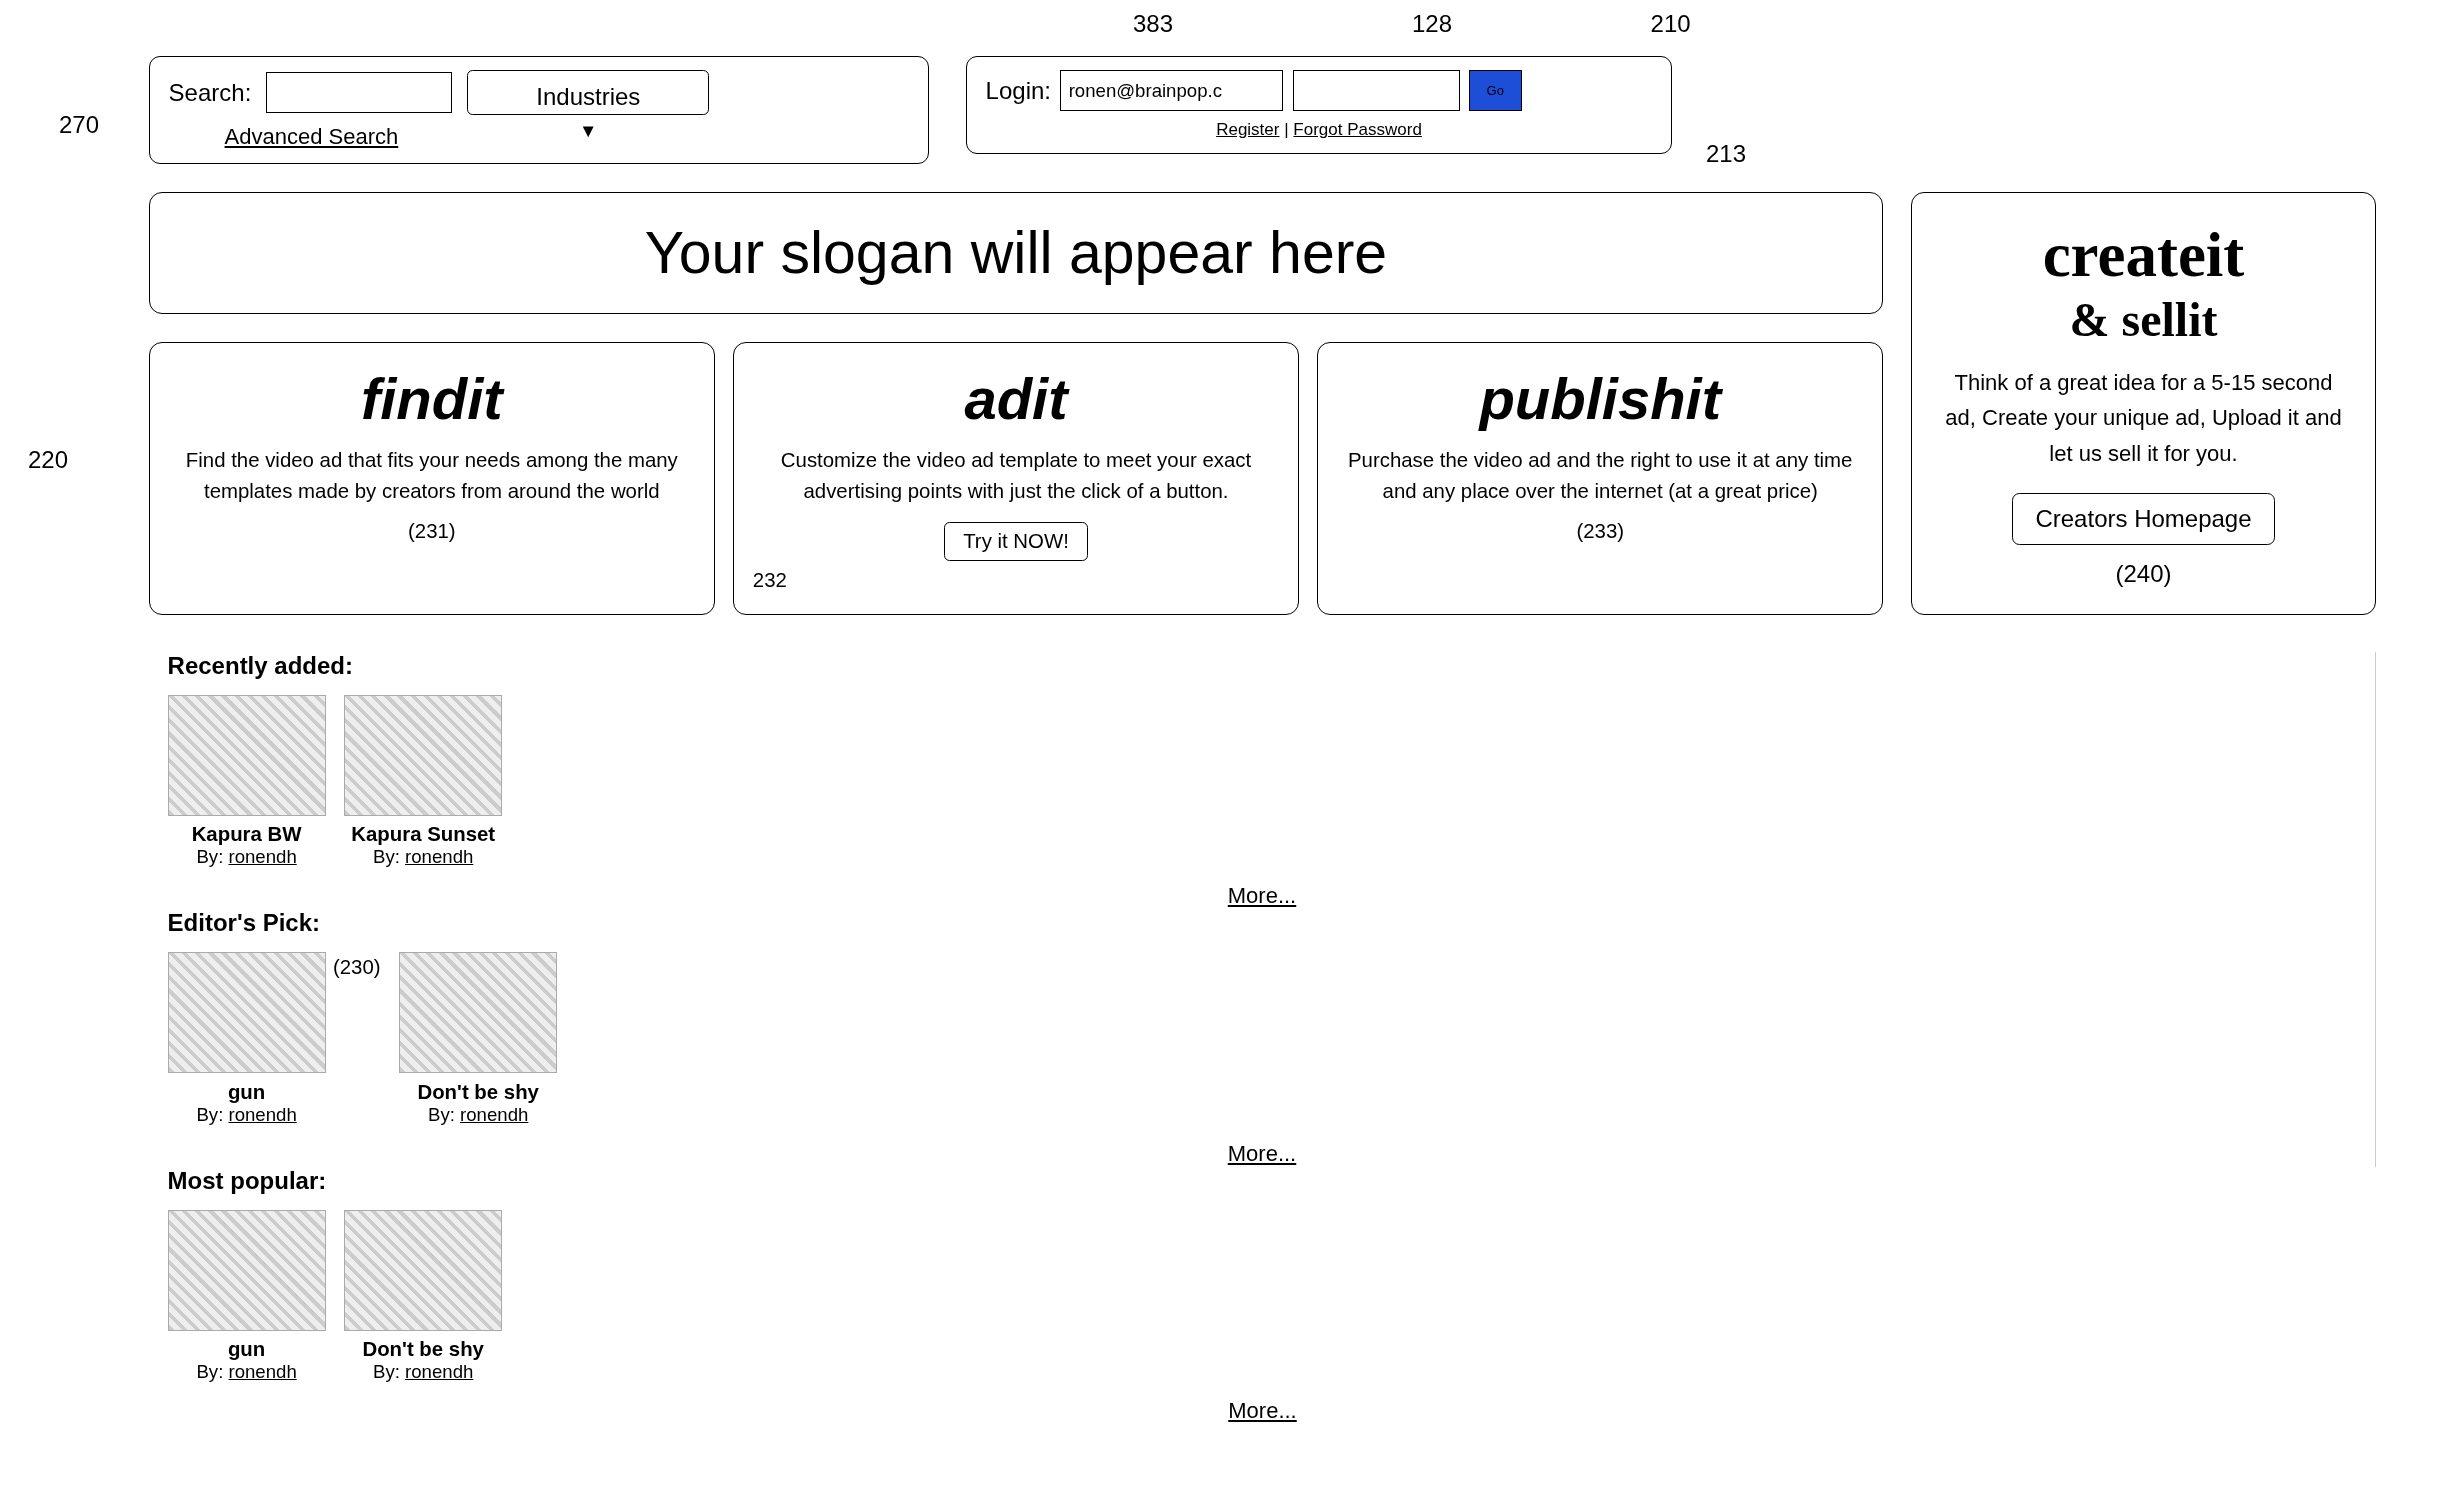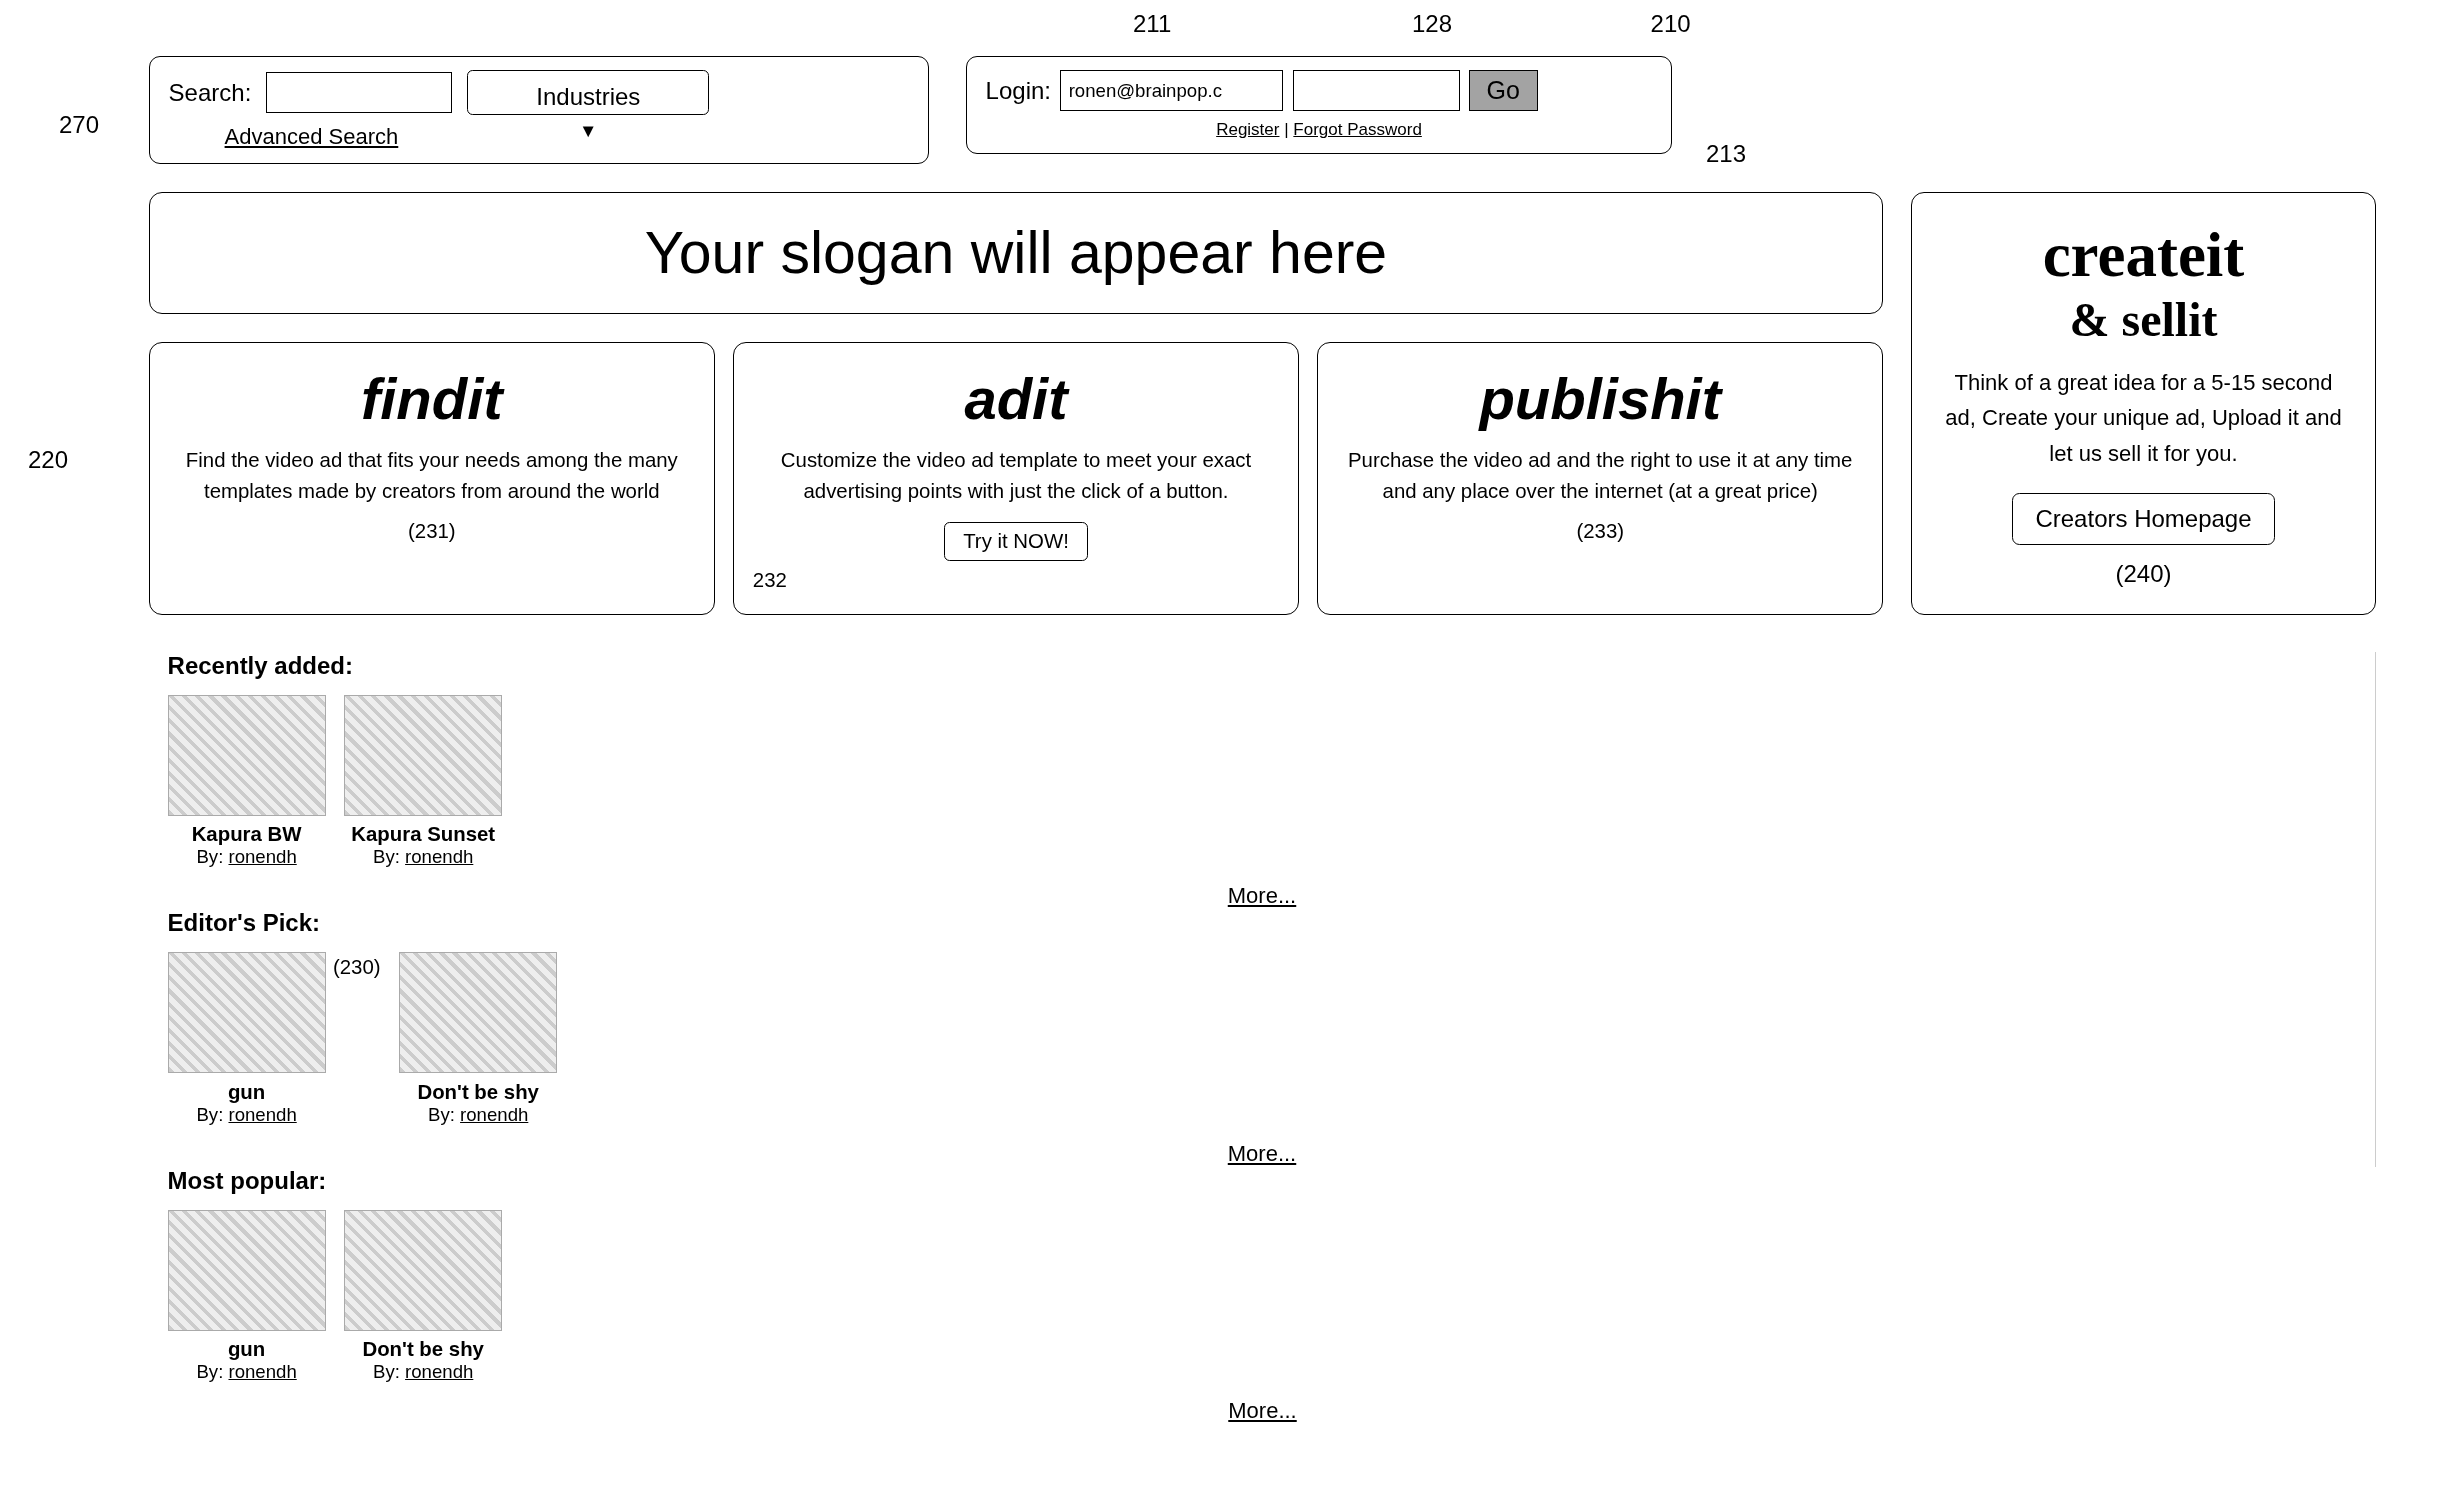--- a/index.html
+++ b/index.html
@@ -112,24 +112,24 @@
     .login-email-input {
       width: 223px;
     }
 
     .login-pass-input {
       width: 167px;
     }
 
     .go-button {
       border: 1.9px solid #000;
-      background: #a3a3a3;
+      background: #1d4ed8;
       height: 41px;
       padding: 0 16.7px;
-      font-size: 25px;
+      font-size: 13px;
       cursor: pointer;
     }
 
     .login-links {
       font-size: 17px;
       text-align: center;
     }
 
     .login-links a {
       text-decoration: underline;
@@ -342,21 +342,21 @@
           <span class="dropdown-arrow">▼</span>
         </div>
       </div>
       <div>
         <a class="advanced-search-link">Advanced Search</a>
       </div>
     </div>
 
     <div style="position:relative; flex:0 0 auto;">
 
-      <div class="annot" style="top:-46px; left:167px;">211</div>
+      <div class="annot" style="top:-46px; left:167px;">383</div>
       <div class="annot" style="top:-46px; left:446px;">128</div>
       <div class="annot" style="top:-46px; right:-18.6px;">210</div>
 
       <div class="login-box">
         <div class="login-row">
           <span class="login-label">Login:</span>
           <input class="login-input login-email-input" type="text" value="ronen@brainpop.c" style="">
           <input class="login-input login-pass-input" type="password" style="">
           <button class="go-button">Go</button>
         </div>

